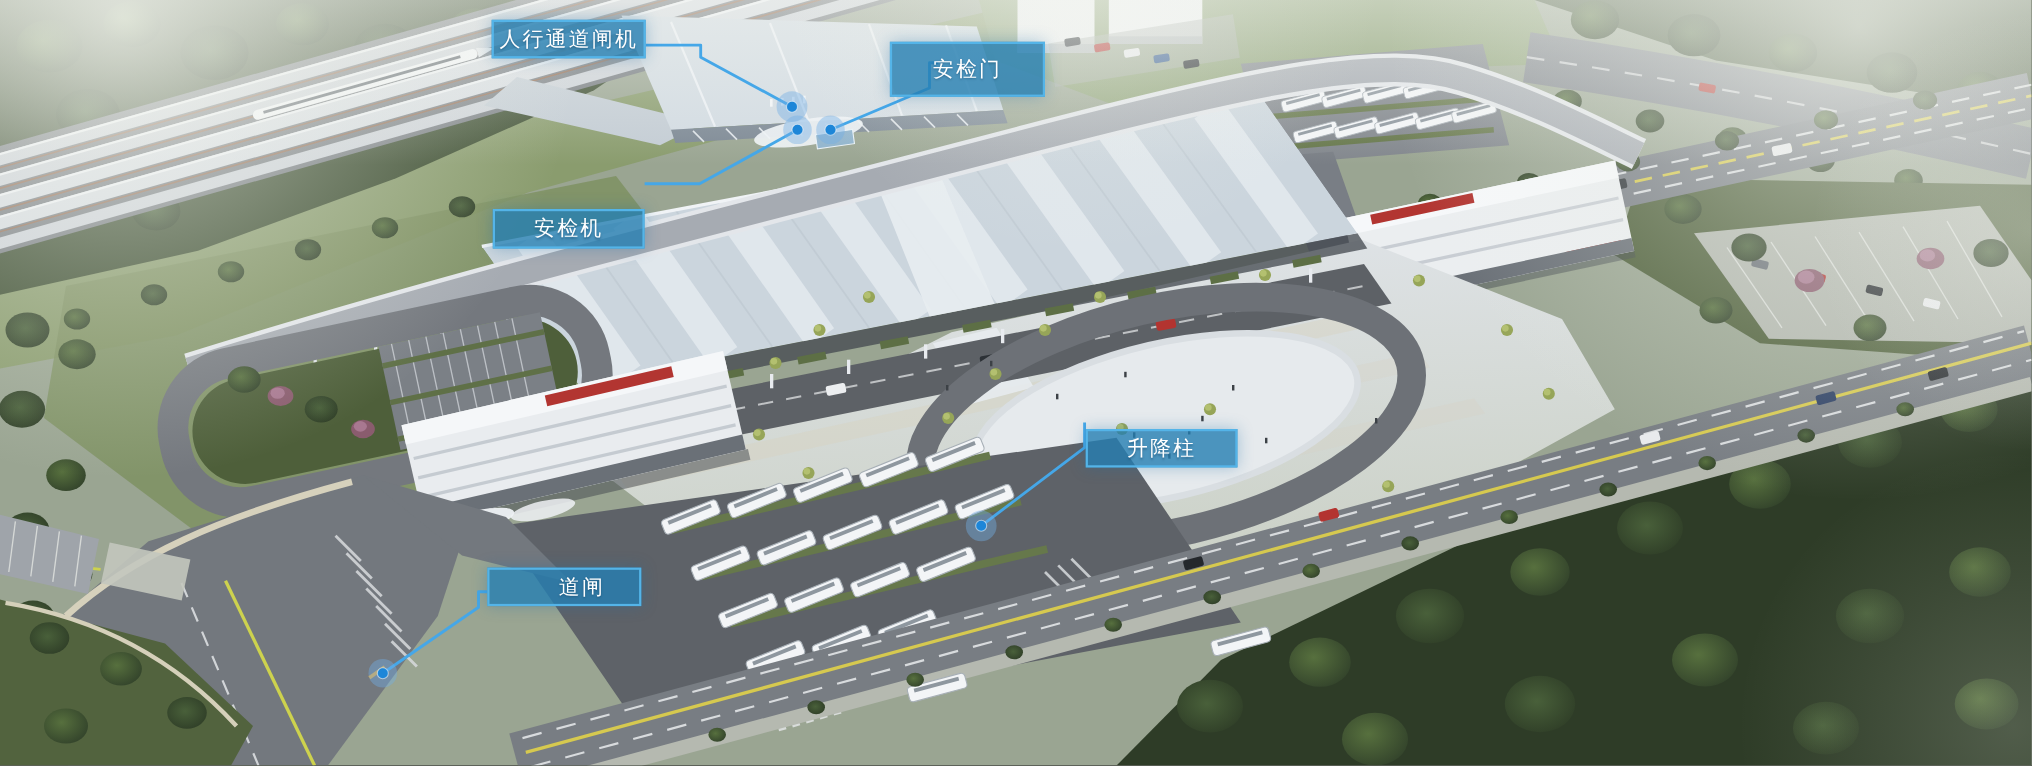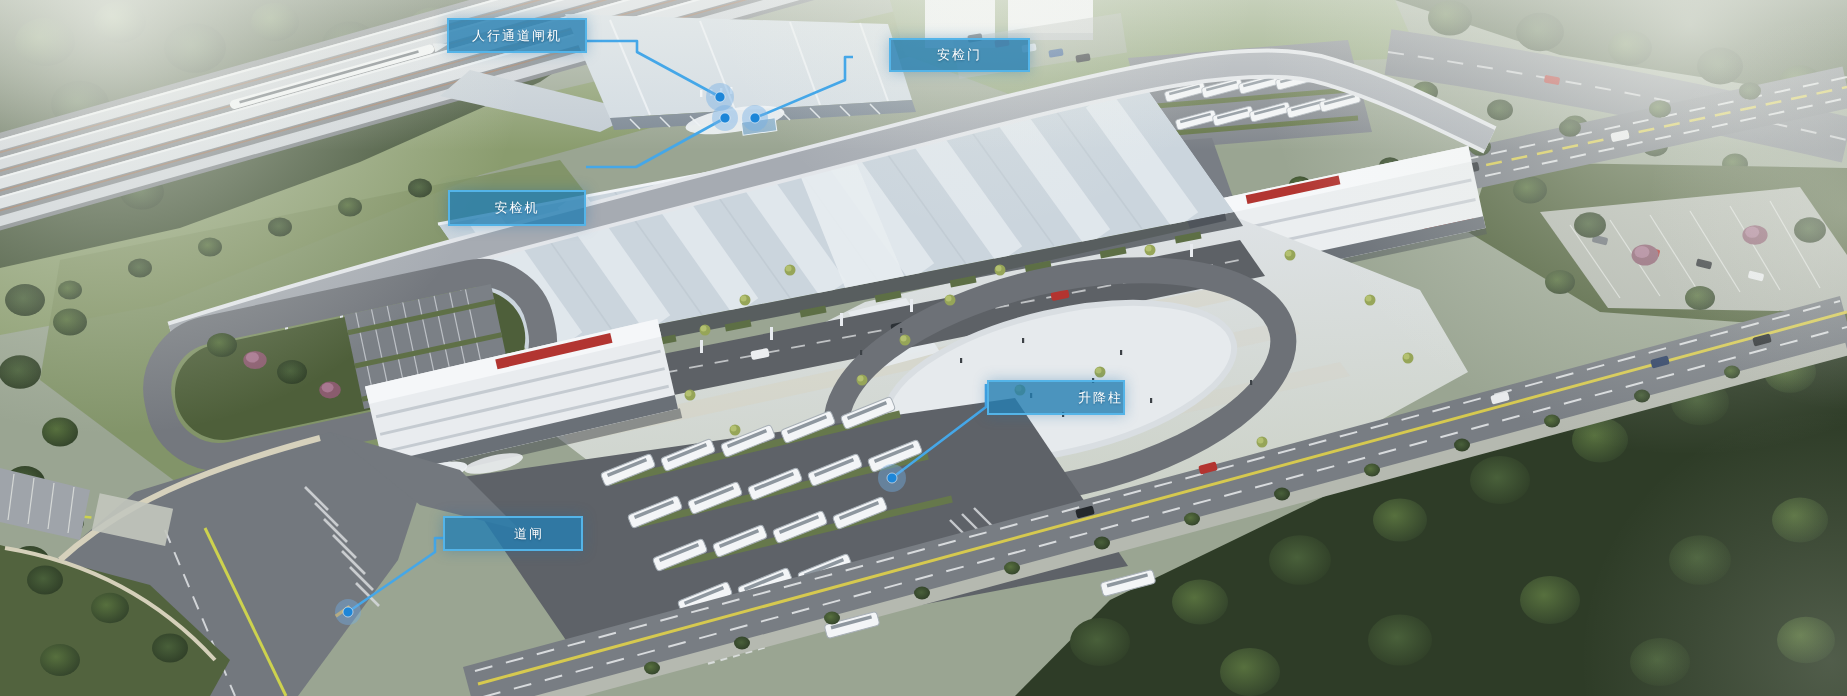--- a/index.html
+++ b/index.html
@@ -12,21 +12,21 @@
   .overlay{pointer-events:none;}
   .callout{
     position:absolute;box-sizing:border-box;
     background:var(--cf,rgba(36,126,178,.8));
     border:2px solid var(--cb,#54b4e8);
     display:flex;align-items:center;justify-content:center;
     box-shadow:0 0 14px rgba(30,110,165,.35);
     cursor:pointer;
   }
   .callout-label{
-    color:var(--ct,#fff);font-size:13px;letter-spacing:2px;font-weight:500;
+    color:var(--ct,#fff);font-size:19px;letter-spacing:2px;font-weight:500;
     white-space:nowrap;text-shadow:0 1px 2px rgba(0,40,70,.4);
   }
   .leader{fill:none;stroke:var(--ll,#45a7e8);stroke-width:2.6;stroke-linejoin:round;}
   .halo{fill:var(--dh,rgba(115,175,228,.42));}
   .core{fill:var(--dc,#1d86d8);stroke:rgba(255,255,255,.55);stroke-width:1;}
 </style>
 </head>
 <body>
 
 <div class="stage">
@@ -613,26 +613,26 @@
   <circle class="core" r="5" cx="725" cy="118"></circle>
   <circle class="halo" r="14" cx="892" cy="478"></circle>
   <circle class="core" r="5" cx="892" cy="478"></circle>
   <circle class="halo" r="13" cx="348" cy="612"></circle>
   <circle class="core" r="5" cx="348" cy="612"></circle>
 </svg>
 
 <div class="callout" style="left: 447px; top: 18px; width: 140px; height: 35px;">
   <span class="callout-label">人行通道闸机</span>
 </div>
-<div class="callout" style="left: 889px; top: 38px; width: 141px; height: 34px;">
+<div class="callout" style="left: 809px; top: 38px; width: 141px; height: 50px;">
   <span class="callout-label">安检门</span>
 </div>
 <div class="callout" style="left: 448px; top: 142px; width: 138px; height: 36px; margin-top: 48px;">
   <span class="callout-label">安检机</span>
 </div>
-<div class="callout" style="left: 987px; top: 380px; width: 138px; height: 35px; justify-content: flex-end;">
+<div class="callout" style="left: 987px; top: 390px; width: 138px; height: 35px;">
   <span class="callout-label">升降柱</span>
 </div>
 <div class="callout" style="left: 443px; top: 516px; width: 140px; height: 35px; padding-left: 32px;">
   <span class="callout-label">道闸</span>
 </div>
 
 </div>
 
 </body></html>

